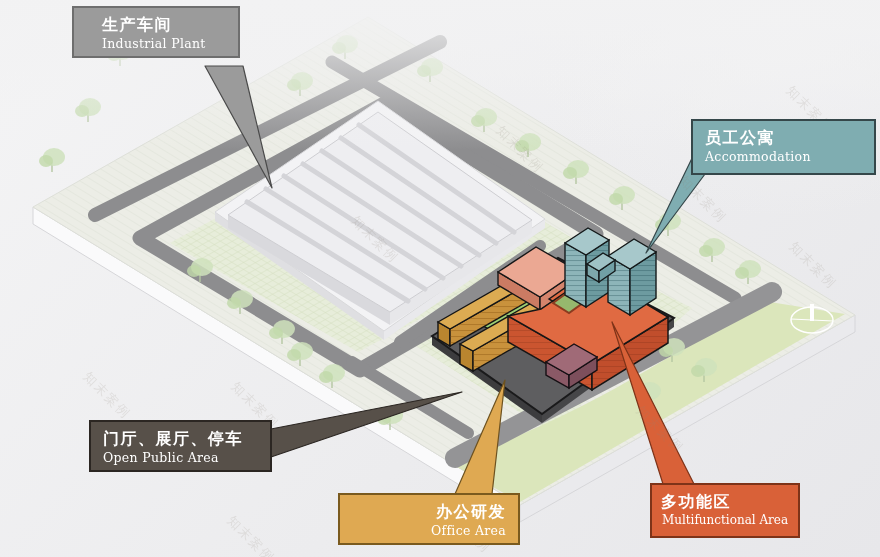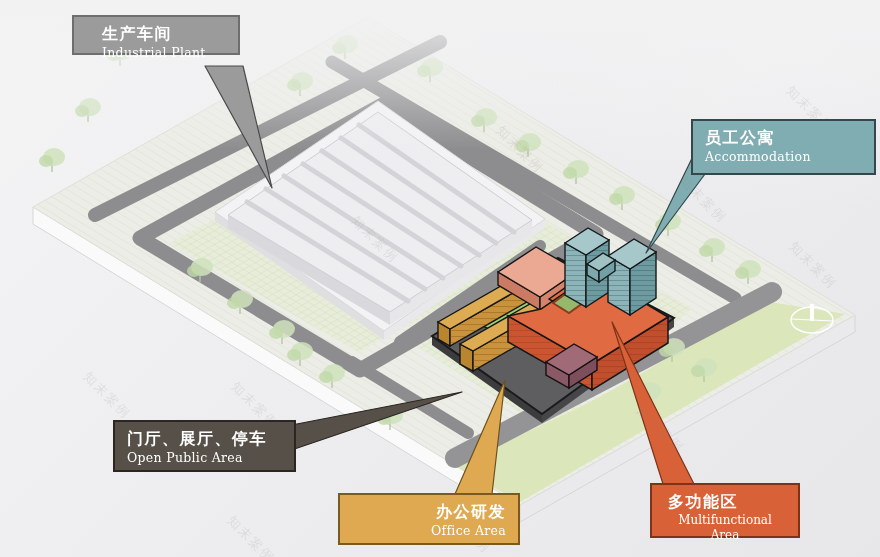--- a/index.html
+++ b/index.html
@@ -4,23 +4,23 @@
 <style>
   html,body{margin:0;padding:0;background:#f0f0f1;}
   #stage{position:relative;width:880px;height:557px;overflow:hidden;
          font-family:"Liberation Sans",sans-serif;background:linear-gradient(135deg,#f4f4f5 0%,#ececee 60%,#e7e7ea 100%);}
   svg{position:absolute;left:0;top:0;}
   .callout{position:absolute;box-sizing:border-box;color:#fff;padding:6px 12px 5px;z-index:30;}
   .callout .zh{font-weight:bold;font-size:16px;line-height:1.35;letter-spacing:1.5px;font-family:"Liberation Sans",sans-serif;}
   .callout .en{font-weight:normal;font-size:12.5px;line-height:1.3;font-family:"DejaVu Serif",serif;letter-spacing:.3px;}
   .c-industrial{background:#9b9b9b;border:2px solid #6e6e6e;}
   .c-accommodation{background:#7fadb1;border:2px solid #35474a;}
-  .c-open{background:#575049;border:2px solid #2b2622;margin-left:24px;}
+  .c-open{background:#575049;border:2px solid #2b2622;}
   .c-office{background:#dfa952;border:2px solid #7a5a1e;text-align:right;}
-  .c-multi{background:#d96138;border:2px solid #7e3318;padding:6px 16px 5px;}
+  .c-multi{background:#d96138;border:2px solid #7e3318;padding:6px 9px 5px;}
   .c-multi .en{font-size:12px;letter-spacing:0;text-align:center;}
   .wm{position:absolute;z-index:25;color:#8d8478;opacity:.16;font-size:13px;letter-spacing:2px;
       transform:rotate(45deg);transform-origin:left top;white-space:nowrap;pointer-events:none;
       font-family:"Liberation Sans",sans-serif;}
 </style>
 </head>
 <body>
 
 <div id="stage">
 
@@ -209,21 +209,21 @@
 
   <g stroke-linejoin="round">
     <polygon points="205,66 243,66 272,188" fill="#9b9b9b" stroke="#4a4a4a" stroke-width="1.2"></polygon>
     <polygon points="696,150 723,150 646,253" fill="#7fadb1" stroke="#35474a" stroke-width="1.2"></polygon>
     <polygon points="271,429 271,457 462,392" fill="#575049" stroke="#2b2622" stroke-width="1.2"></polygon>
     <polygon points="455,494 492,494 505,380" fill="#dfa952" stroke="#6d5220" stroke-width="1.2"></polygon>
     <polygon points="663,484 694,484 612,322" fill="#d96138" stroke="#7e3318" stroke-width="1.2"></polygon>
   </g>
 </svg>
 
-<div class="callout c-industrial" style="left:72px;top:15px;width:168px;height:40px;padding-left:28px;">
+<div class="callout c-industrial" style="left:72px;top:6px;width:168px;height:52px;padding-left:28px;">
   <div class="zh">生产车间</div>
   <div class="en">Industrial Plant</div>
 </div>
 
 <div class="callout c-accommodation" style="left:691px;top:95px;width:185px;height:56px;margin-top:24px;">
   <div class="zh">员工公寓</div>
   <div class="en">Accommodation</div>
 </div>
 
 <div class="callout c-open" style="left:89px;top:420px;width:183px;height:52px;">

